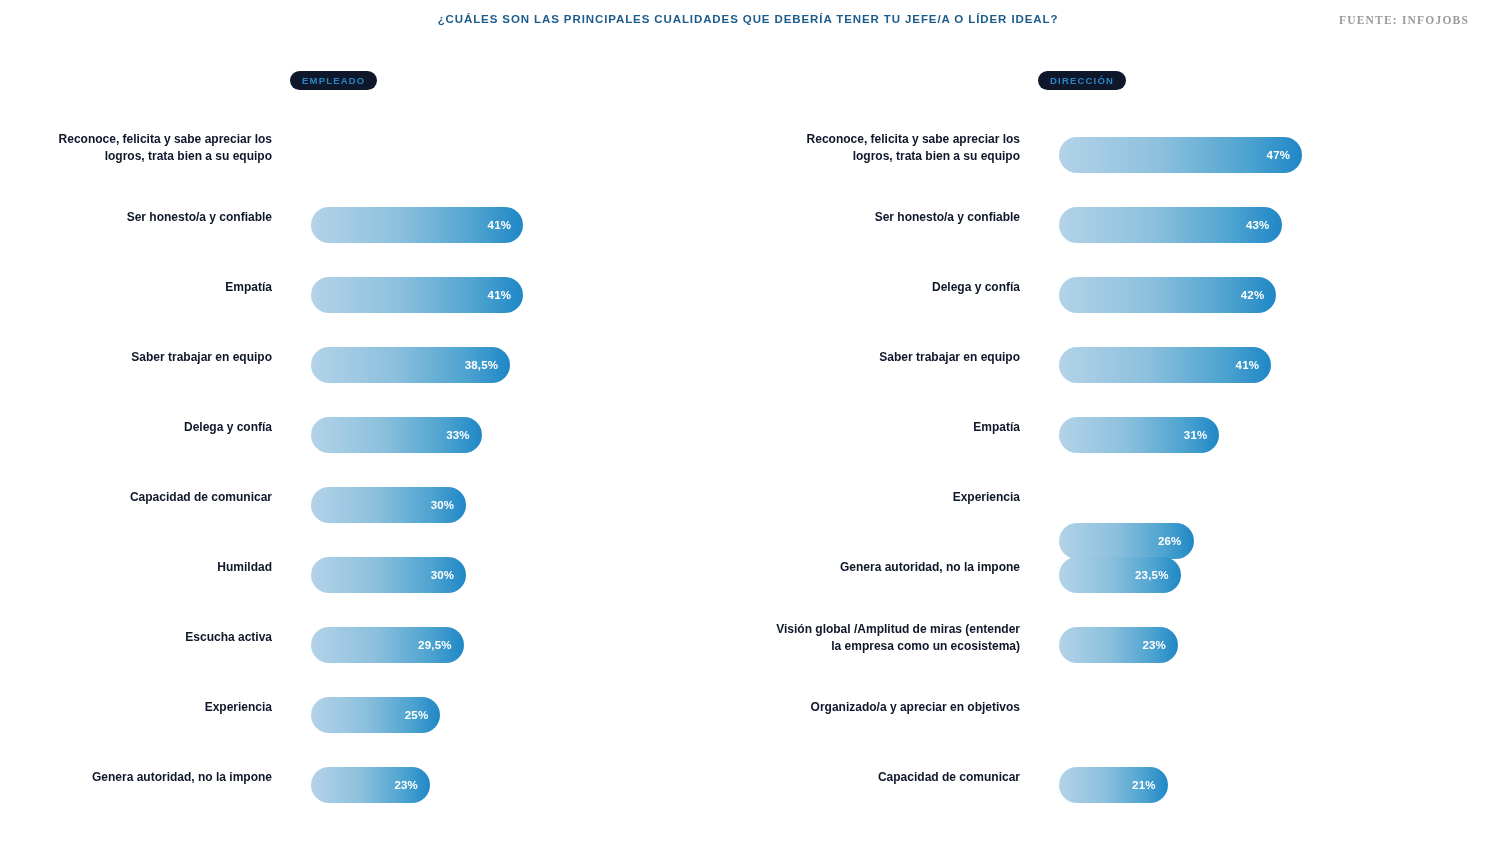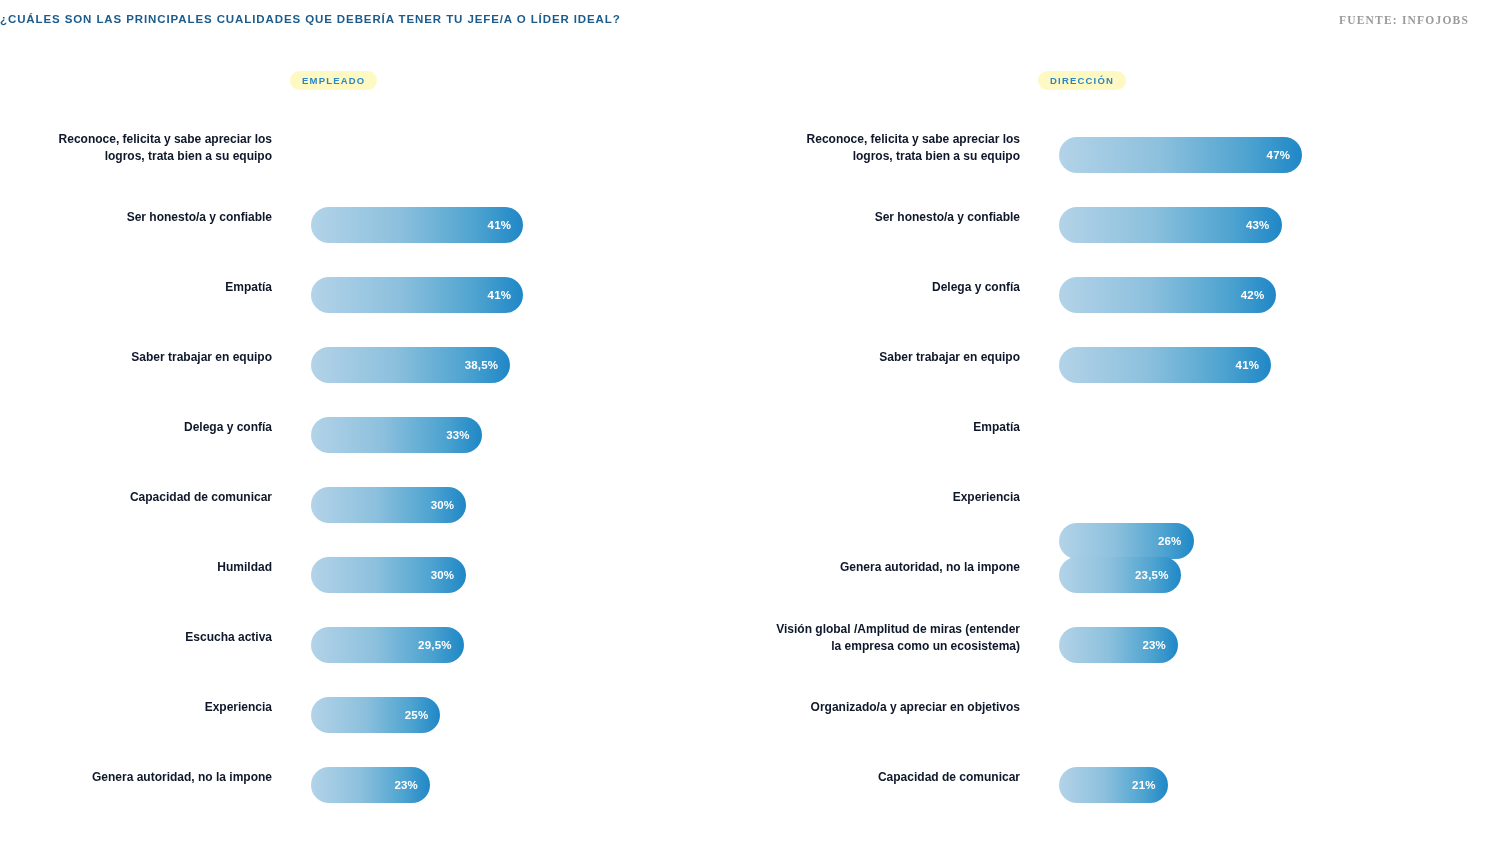--- a/index.html
+++ b/index.html
@@ -14,21 +14,21 @@
     font-family: "Liberation Sans", sans-serif;
     overflow: hidden;
   }
 
   
   #chart-title {
     position: absolute;
     top: 13px;
     left: 0;
     width: 1496px;
-    text-align: left;
+    text-align: center;
     font-size: 11.5px;
     font-weight: bold;
     letter-spacing: 0.9px;
     color: #1c5c8c;
     white-space: nowrap;
   }
   #source-label {
     position: absolute;
     top: 14px;
     right: 27px;
@@ -47,21 +47,21 @@
   }
   #panel-empleado { left: 0; width: 748px; }
   #panel-direccion { left: 748px; width: 748px; }
 
   .panel-badge {
     position: absolute;
     top: 71px;
     height: 19px;
     line-height: 19px;
     border-radius: 10px;
-    background: #fef9c3;
+    background: #0f172a;
     color: #2a86c4;
     font-size: 9.5px;
     font-weight: bold;
     letter-spacing: 1.2px;
     padding: 0 12px;
     white-space: nowrap;
   }
   #badge-empleado { left: 290px; }
   #panel-direccion .panel-badge { left: 290px; }
 
@@ -237,20 +237,25 @@
       <div class="bar-row">
         <div class="bar-label one-line">Saber trabajar en equipo</div>
         <div class="bar-track">
           <div class="bar-fill" style="width: 212.175px;">
             <span class="bar-value">41%</span>
           </div>
         </div>
       </div>
       <div class="bar-row">
         <div class="bar-label one-line">Empatía</div>
+        <div class="bar-track">
+          <div class="bar-fill" style="width: 160.425px;">
+            <span class="bar-value">31%</span>
+          </div>
+        </div>
       </div>
       <div class="bar-row">
         <div class="bar-label one-line">Experiencia</div>
         <div class="bar-track">
           <div class="bar-fill" style="width: 134.55px; margin-top: 36px;">
             <span class="bar-value">26%</span>
           </div>
         </div>
       </div>
       <div class="bar-row">

